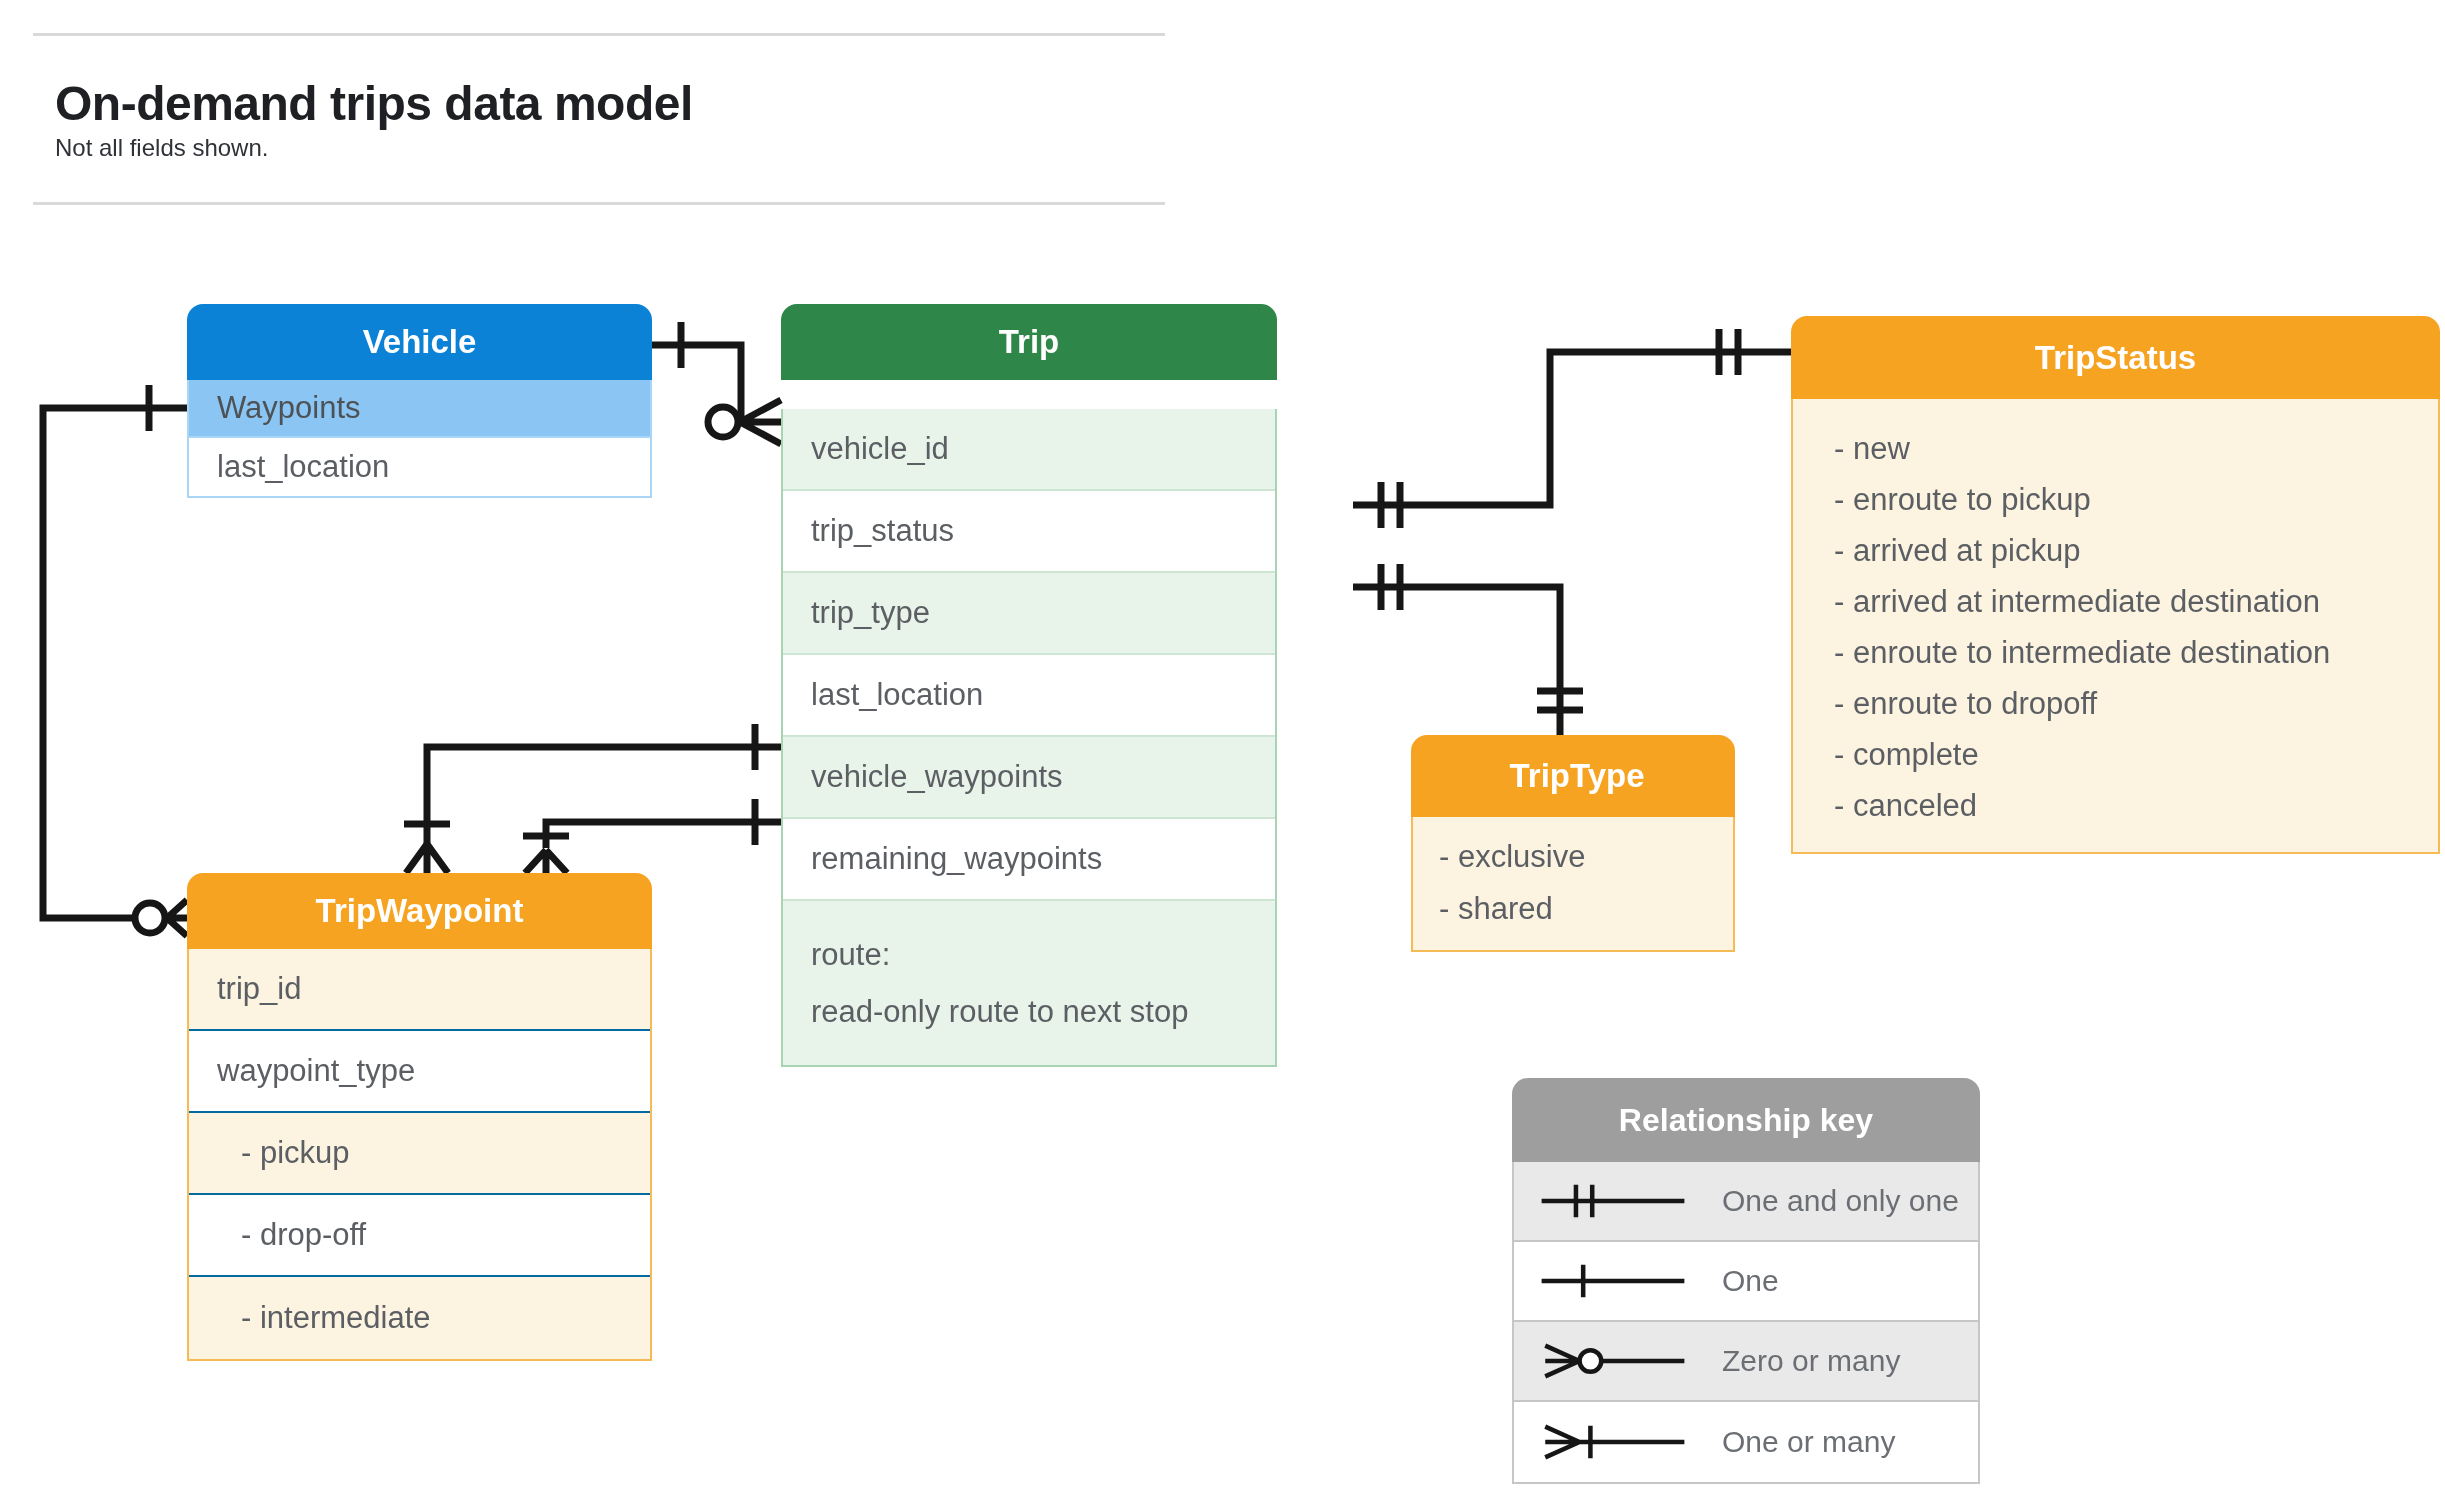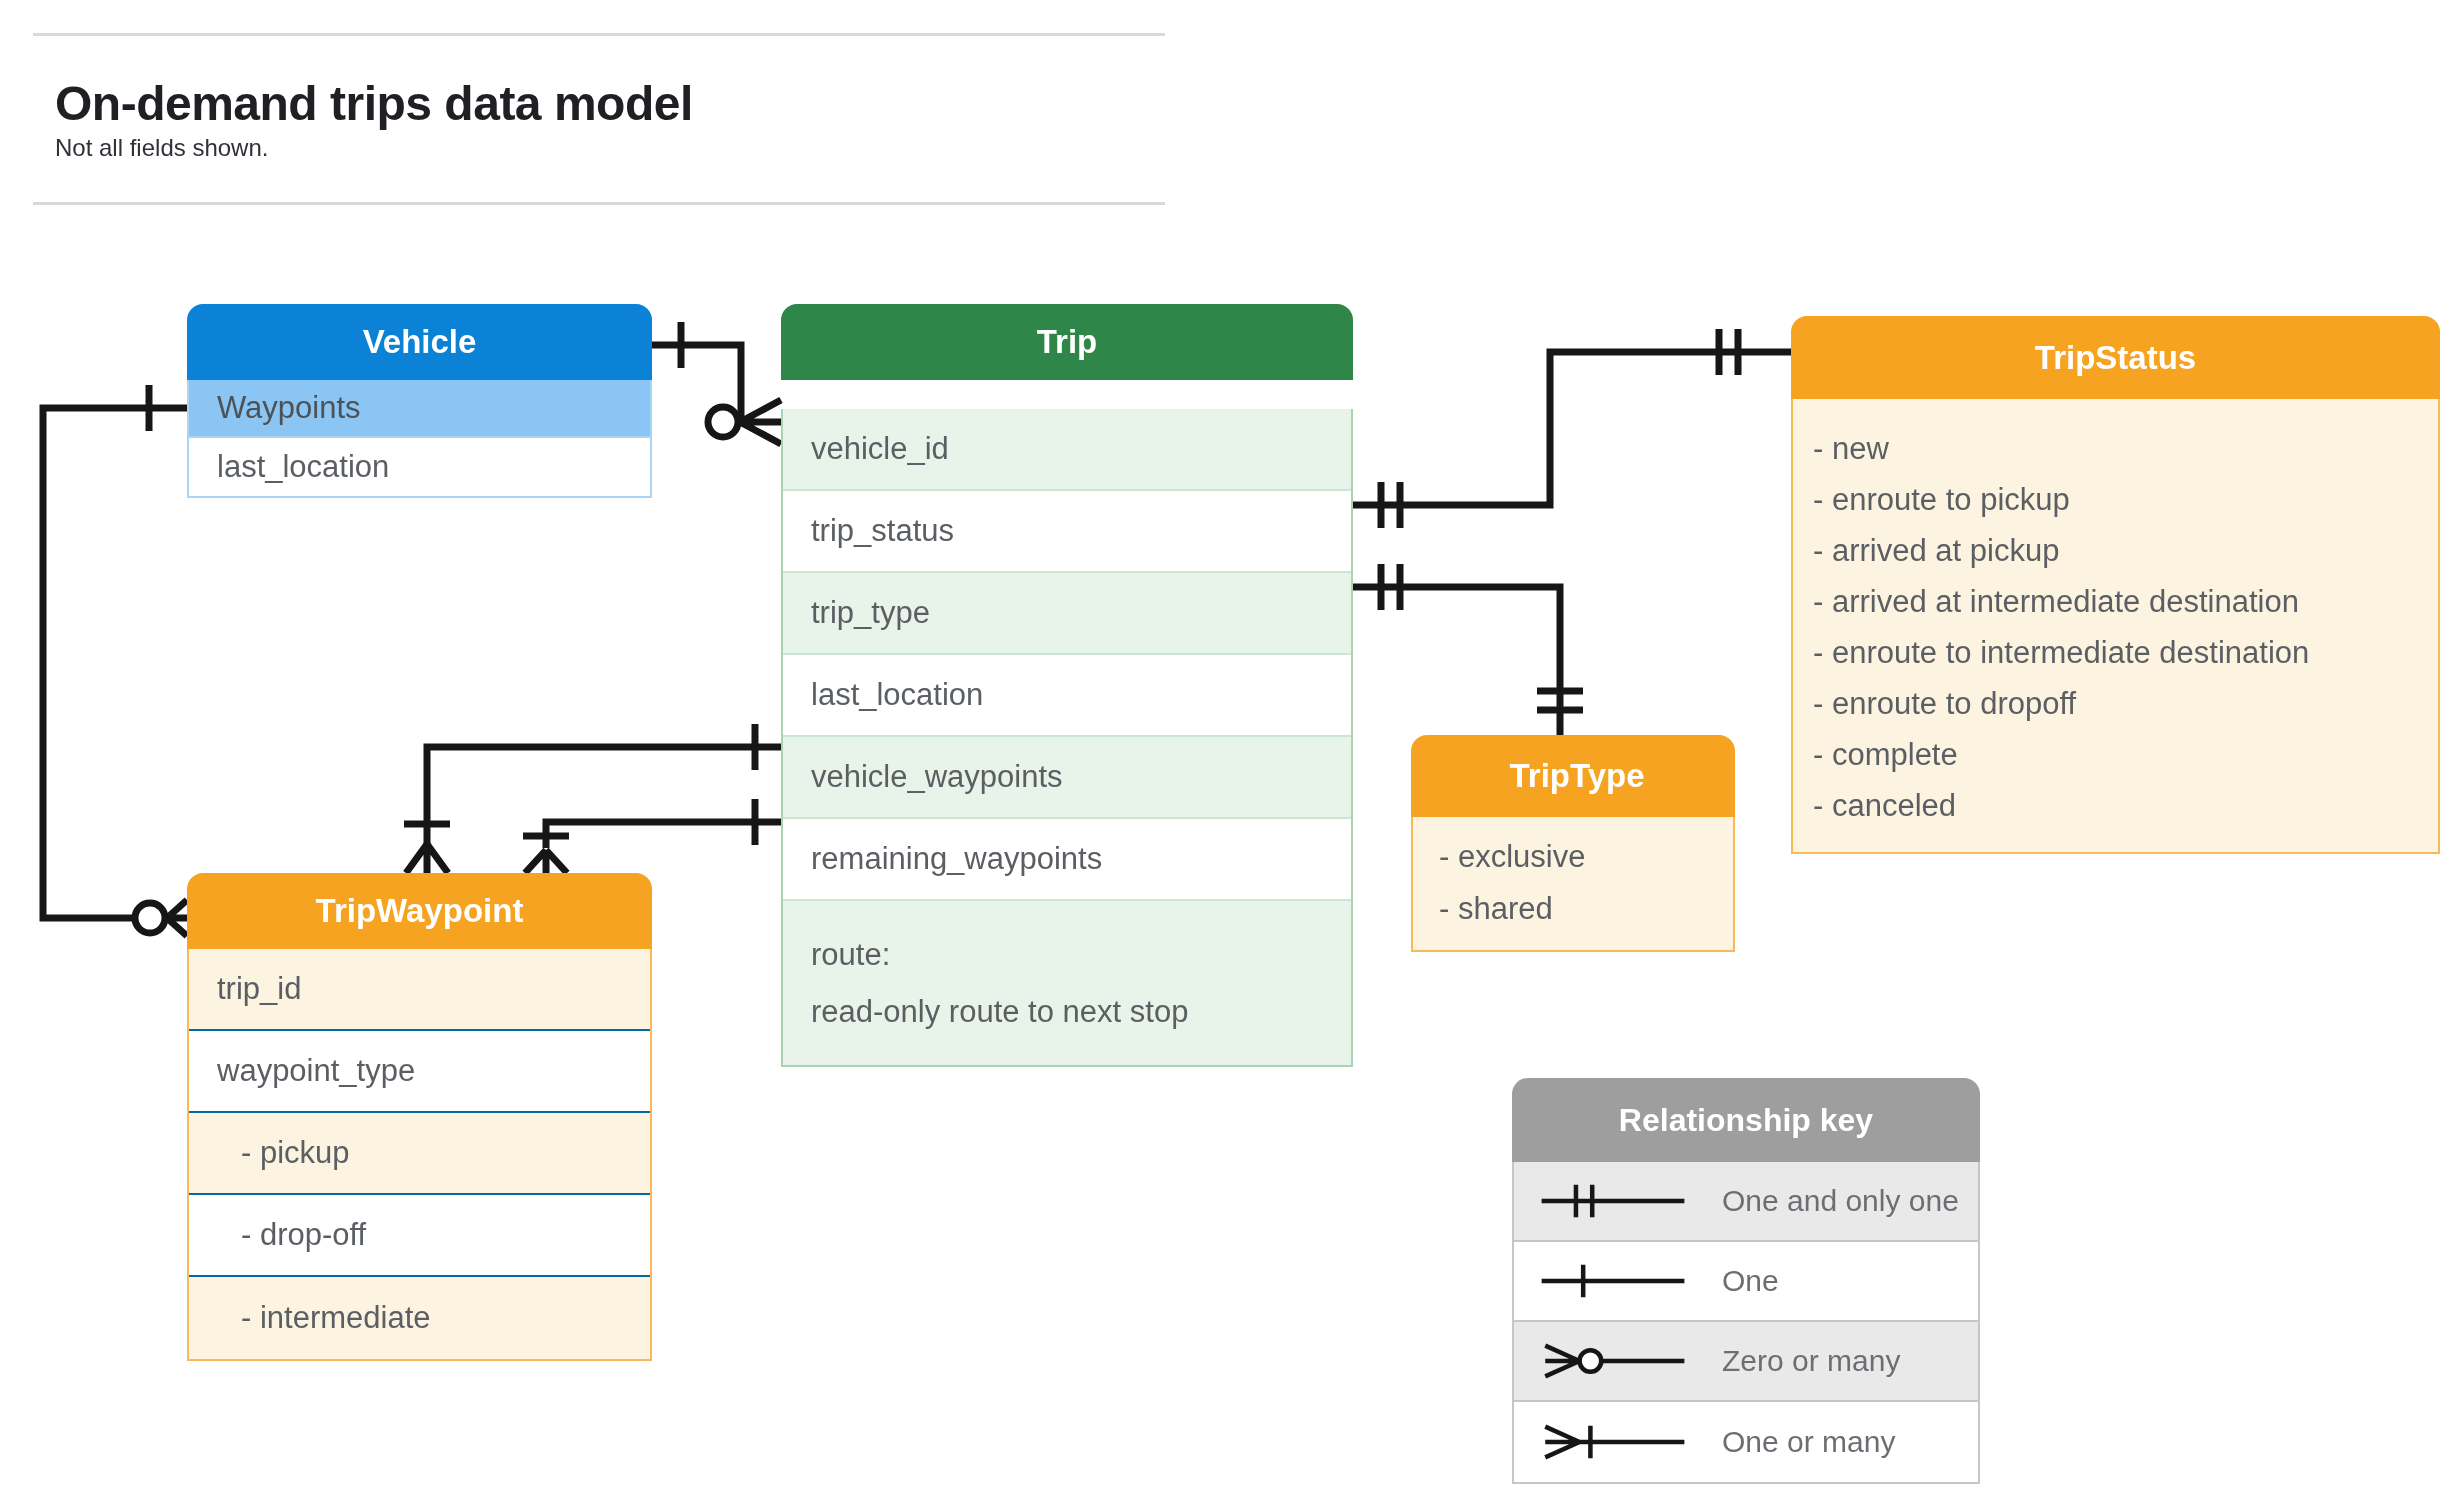--- a/index.html
+++ b/index.html
@@ -50,21 +50,21 @@
     padding-left:28px;font-size:31px;color:#5b5f63;line-height:57px;
   }
   
   .o-header{background:#f6a321;}
   .o-body{border:2px solid #f6bb56;border-top:none;background:#fdf3e1;}
   .o-row{border-bottom:2px solid #0369a1;background:#fdf3e1;}
   .o-row.white{background:#ffffff;}
   .o-row:last-child{border-bottom:none;}
   .o-list{
     box-sizing:border-box;display:flex;flex-direction:column;
-    padding-left:20px;font-size:31px;color:#5b5f63;
+    padding-left:41px;font-size:31px;color:#5b5f63;
   }
   .o-list .item{line-height:51px;}
   
   .lg-header{background:#9e9e9e;height:84px;border-radius:16px 16px 0 0;
     display:flex;align-items:center;justify-content:center;
     color:#fff;font-size:32px;font-weight:700;}
   .lg-body{border:2px solid #c6c6c6;border-top:none;box-sizing:border-box;}
   .lg-row{
     box-sizing:border-box;height:80px;background:#ffffff;
     border-bottom:2px solid #c6c6c6;
@@ -131,21 +131,21 @@
   </svg>
 
   <div class="entity" style="left:187px;top:304px;width:465px;">
     <div class="e-header v-header">Vehicle</div>
     <div class="e-body v-body">
       <div class="e-row v-row alt">Waypoints</div>
       <div class="e-row v-row">last_location</div>
     </div>
   </div>
 
-  <div class="entity" style="left:781px;top:304px;width:572px;">
+  <div class="entity" style="left:781px;top:304px;width:496px;">
     <div class="e-header t-header">Trip</div>
     <div class="e-body t-body">
       <div class="e-row t-row alt">vehicle_id</div>
       <div class="e-row t-row">trip_status</div>
       <div class="e-row t-row alt">trip_type</div>
       <div class="e-row t-row">last_location</div>
       <div class="e-row t-row alt">vehicle_waypoints</div>
       <div class="e-row t-row">remaining_waypoints</div>
       <div class="t-route">
         <span>route:</span>

